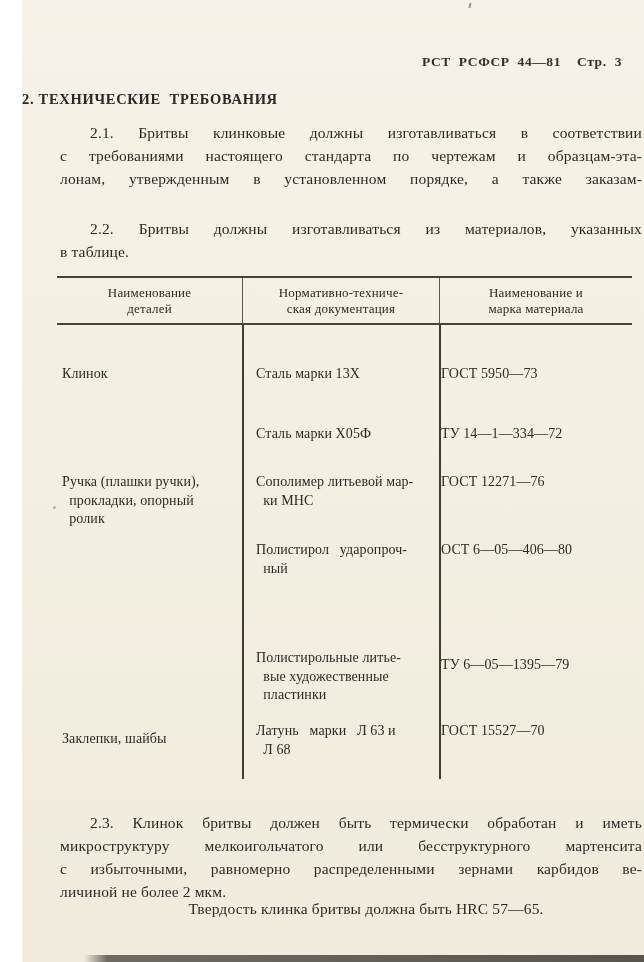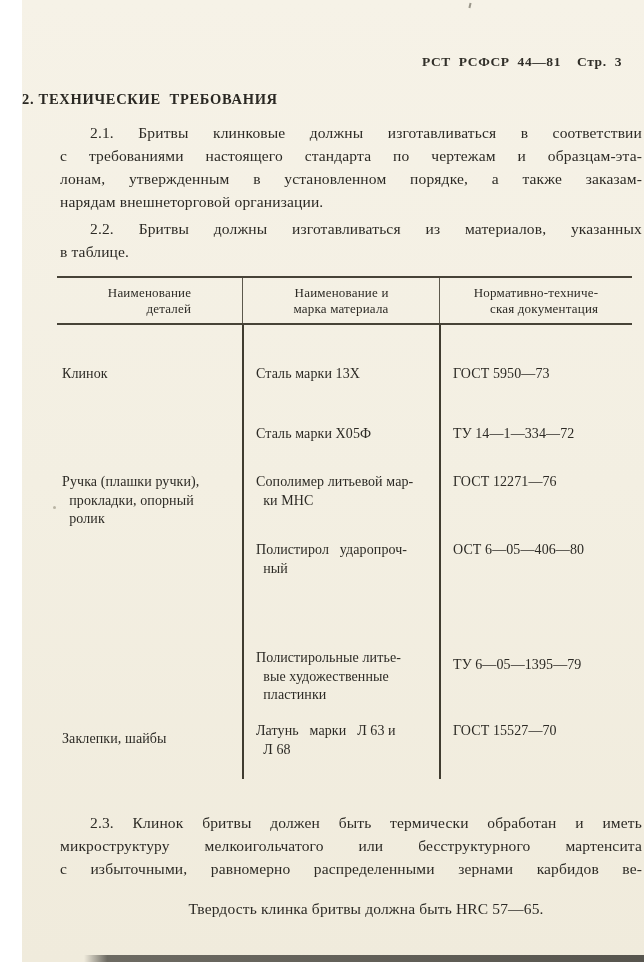--- a/index.html
+++ b/index.html
@@ -44,29 +44,29 @@
   
   .mtable { position:absolute; left:35px; top:276px; width:575px; }
   .t-toprule { border-top:2px solid #474337; }
   .t-head {
     display:grid; grid-template-columns:185px 197px 193px; height:47px;
     border-bottom:2px solid #474337;
     font-size:13px; line-height:16px; letter-spacing:0.2px;
   }
   .t-head > div {
     display:flex; align-items:center; justify-content:center;
-    text-align:right; white-space:pre-line; height:100%;
+    text-align:center; white-space:pre-line; height:100%;
   }
   .t-head > div + div { border-left:1px solid #5c584c; }
 
   .t-row { display:grid; grid-template-columns:185px 197px 193px; }
   .t-row > div { font-size:14px; line-height:18.5px; white-space:pre-wrap; letter-spacing:0.1px; }
   .c1 { padding-left:5px;  }
   .c2 { padding-left:12px; padding-right:4px; border-left:2px solid #403c30; }
-  .c3 { padding-left:12px; padding-right:2px; border-left:2px solid #403c30; }
+  .c3 { padding-right:2px; border-left:2px solid #403c30; }
 
   .pt40{padding-top:40px} .pt16{padding-top:16px} .pt13{padding-top:13px}
   .pt12{padding-top:12px} .pt19{padding-top:19px} .pt9{padding-top:9px}
   .pt8{padding-top:8px}
 
   
   .edge-band {
     position:absolute; bottom:0; left:62px; right:0; height:7px;
     background:linear-gradient(to right, rgba(86,84,77,0) 0%, rgba(86,84,77,0.85) 4%, #56544d 100%);
   }
@@ -81,37 +81,36 @@
 <div class="page">
 
   <div class="ref">РСТ РСФСР 44—81  Стр. 3</div>
 
   <div class="title">2. ТЕХНИЧЕСКИЕ  ТРЕБОВАНИЯ</div>
 
   <div class="para" id="p21">
       <div class="jl">2.1. Бритвы клинковые должны изготавливаться в соответствии</div>
       <div class="jl">с требованиями настоящего стандарта по чертежам и образцам-эта-</div>
       <div class="jl">лонам, утвержденным в установленном порядке, а также заказам-</div>
-      <div class="jlast">нарядам внешнеторговой организации.</div>
     </div>
 
   <div class="para" id="p22">
       <div class="jl">2.2. Бритвы должны изготавливаться из материалов, указанных</div>
       <div class="jlast">в таблице.</div>
     </div>
 
   <div class="mtable">
     <div class="t-toprule"></div>
     <div class="t-head">
       <div>Наименование
 деталей</div>
+      <div>Нормативно-техниче-
+ская документация</div>
       <div>Наименование и
 марка материала</div>
-      <div>Нормативно-техниче-
-ская документация</div>
     </div>
 
     <div class="t-row" style="height:87px">
       <div class="c1 pt40">Клинок</div>
       <div class="c2 pt40">Сталь марки 13Х</div>
       <div class="c3 pt40">ГОСТ 5950—73</div>
     </div>
     <div class="t-row" style="height:45px">
       <div class="c1 pt13"></div>
       <div class="c2 pt13">Сталь марки Х05Ф</div>
@@ -143,20 +142,21 @@
       <div class="c2 pt8">Латунь   марки   Л 63 и
   Л 68</div>
       <div class="c3 pt8">ГОСТ 15527—70</div>
     </div>
   </div>
 
   <div class="para" id="p23">
       <div class="jl">2.3. Клинок бритвы должен быть термически обработан и иметь</div>
       <div class="jl">микроструктуру мелкоигольчатого или бесструктурного мартенсита</div>
       <div class="jl">с избыточными, равномерно распределенными зернами карбидов ве-</div>
+      <div class="jlast">личиной не более 2 мкм.</div>
     </div>
 
   <div class="para" id="hardness">
       <div class="jlast">Твердость клинка бритвы должна быть HRC 57—65.</div>
     </div>
 
   <div class="edge-band"></div>
   <div class="speck-a"></div>
   <div class="speck-b"></div>
 

